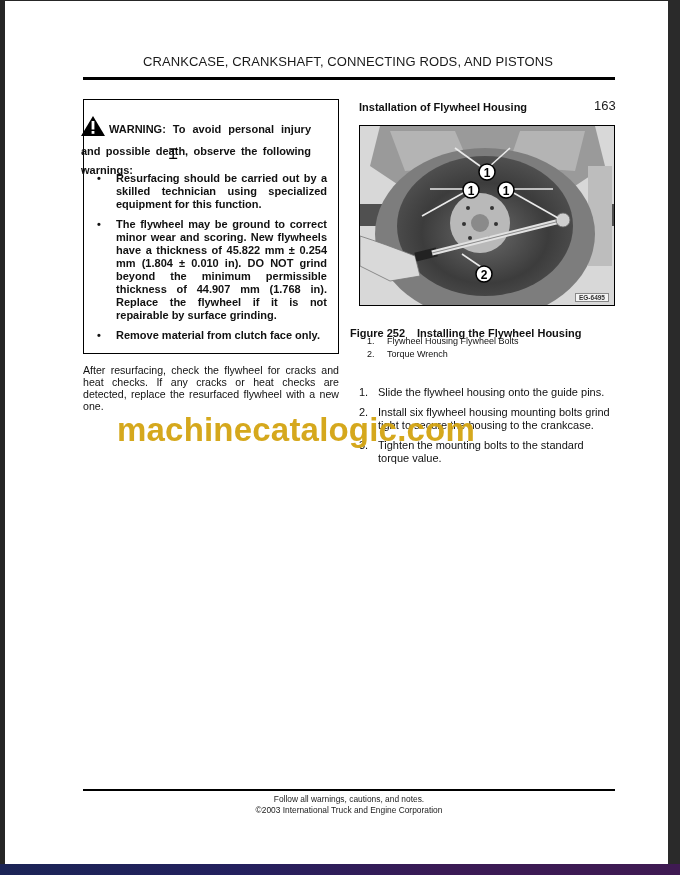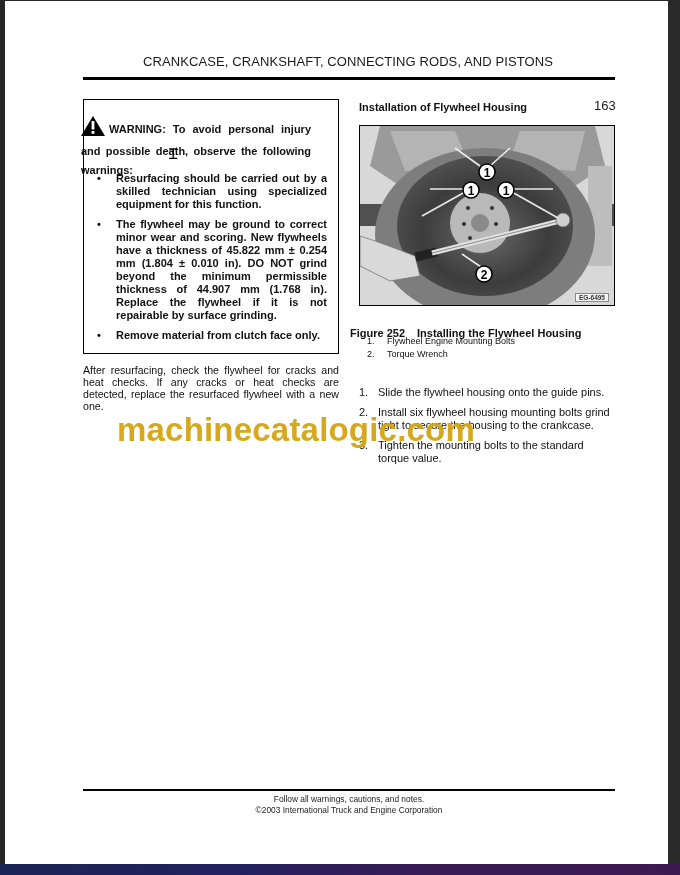--- a/index.html
+++ b/index.html
@@ -178,21 +178,21 @@
     </g>
   </svg>
   <div class="fig-id">EG-6495</div>
 </div>
 
 <div class="fig-caption">
   <span class="num">Figure 252</span><span>Installing the Flywheel Housing</span>
 </div>
 
 <div class="legend">
-  <div><span class="n">1.</span><span>Flywheel Engine Mounting Bolts</span></div>
+  <div><span class="n">1.</span><span>Flywheel Housing Flywheel Bolts</span></div>
   <div><span class="n">2.</span><span>Torque Wrench</span></div>
 </div>
 
 <div class="steps">
   <div class="step"><span class="n">1.</span><span>Slide the flywheel housing onto the guide pins.</span></div>
   <div class="step"><span class="n">2.</span><span>Install six flywheel housing mounting bolts grind tight to secure the housing to the crankcase.</span></div>
   <div class="step"><span class="n">3.</span><span>Tighten the mounting bolts to the standard torque value.</span></div>
 </div>
 
 <div class="watermark">machinecatalogic.com</div>

